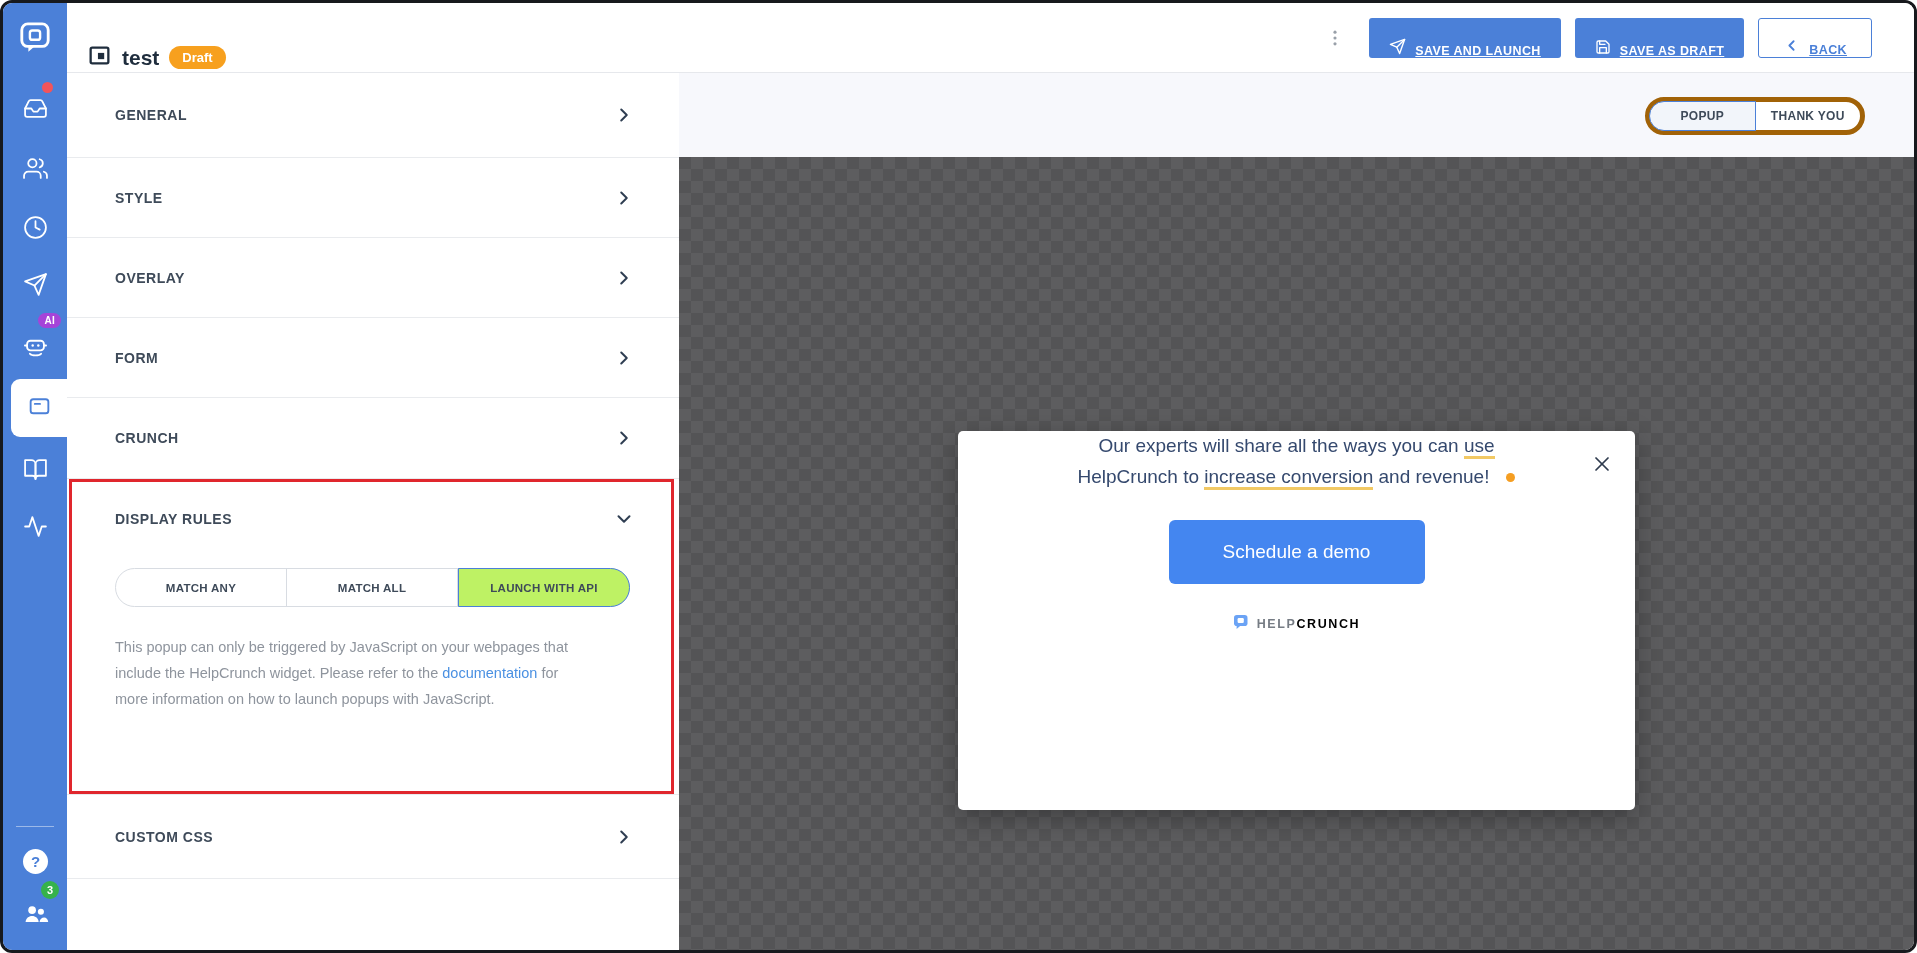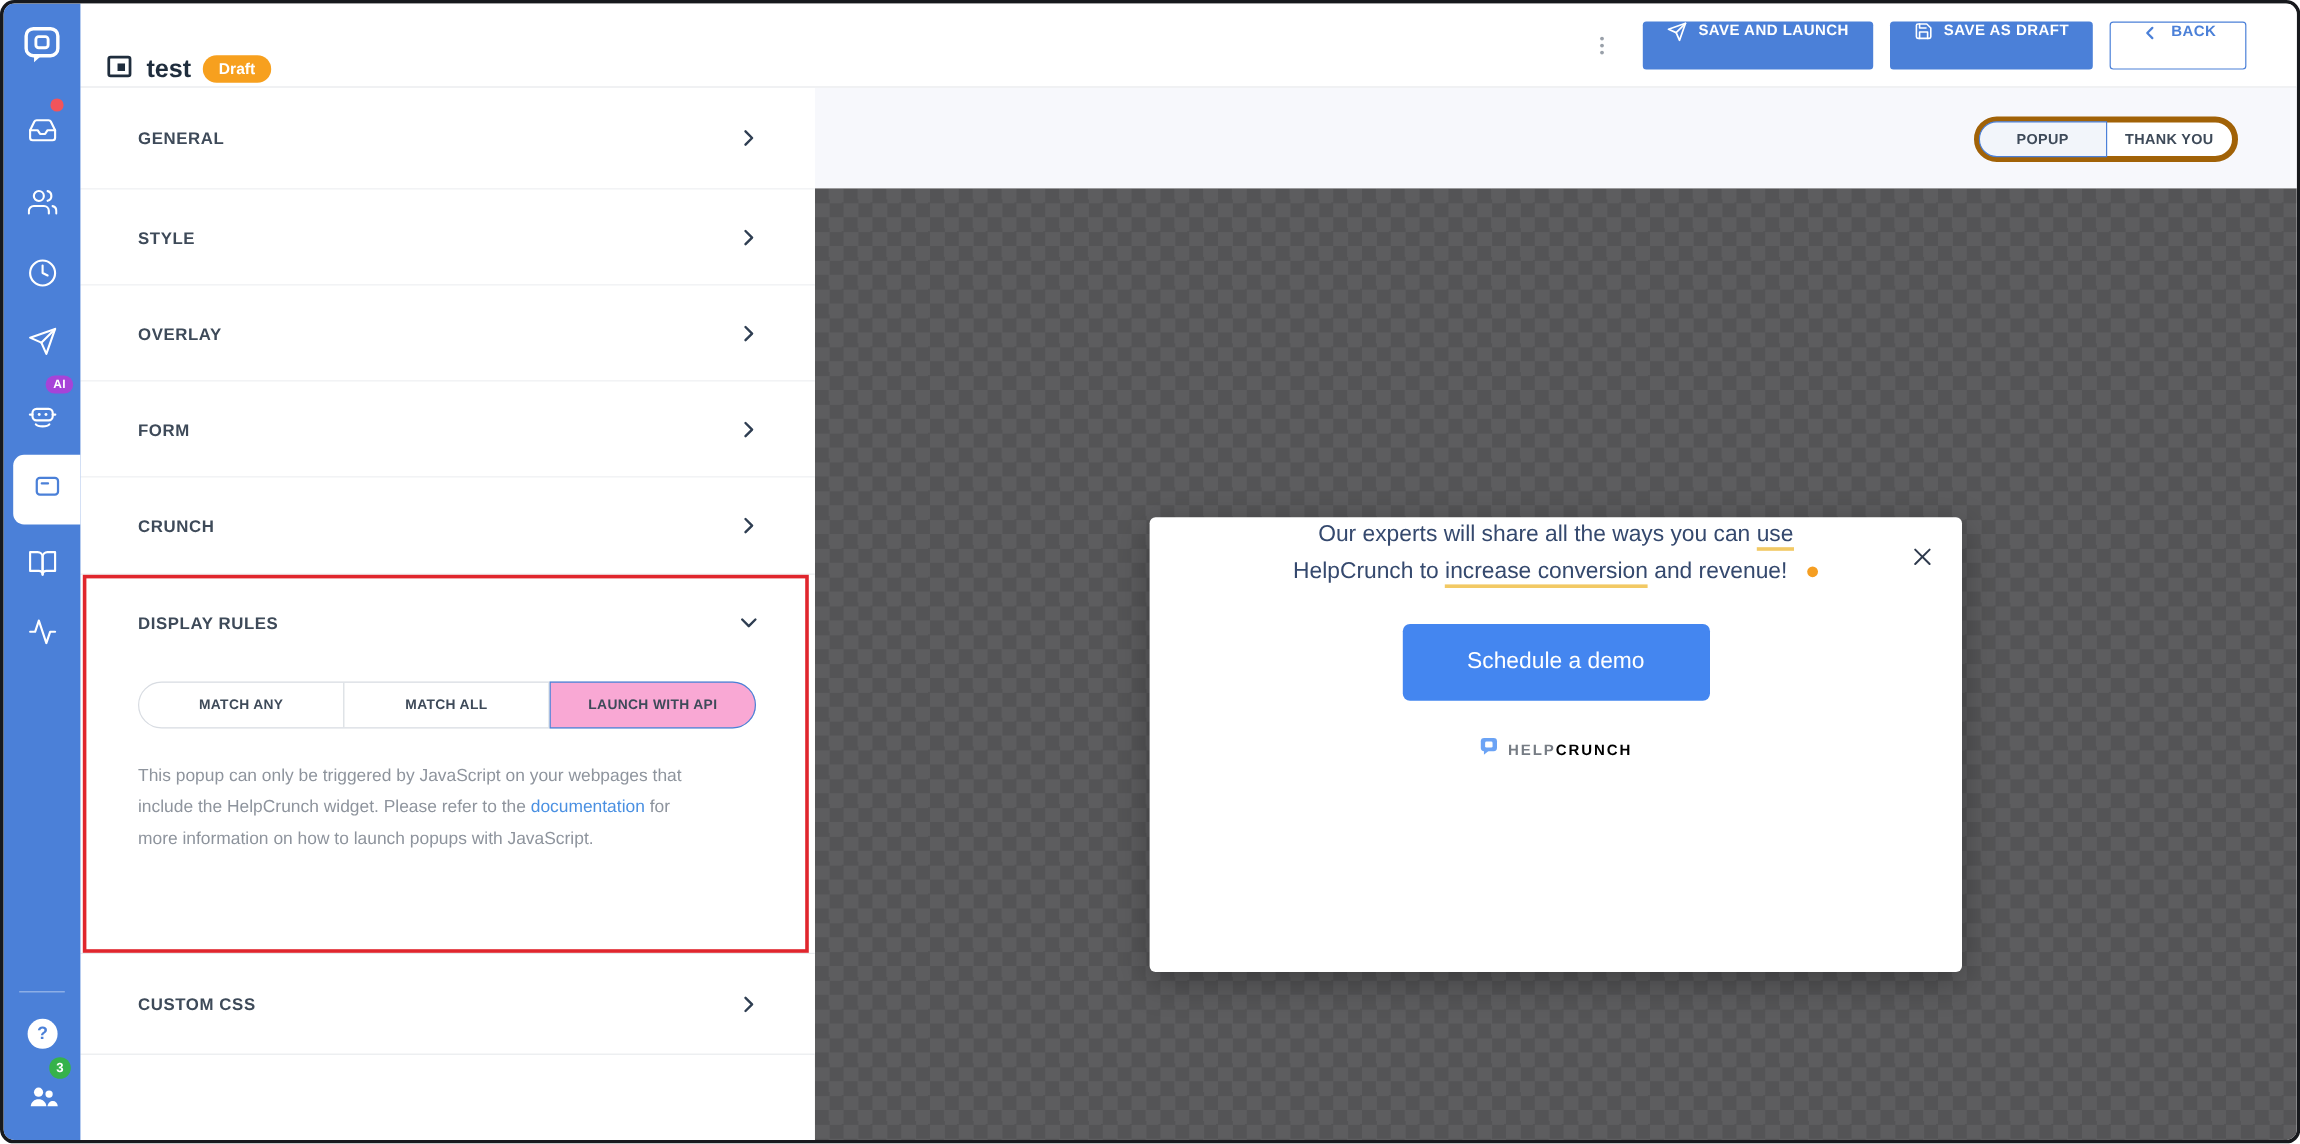--- a/index.html
+++ b/index.html
@@ -28,42 +28,42 @@
                 color:#fff; font-size:11px; font-weight:700; display:flex; align-items:center; justify-content:center; }
 
   
   .toolbar{ position:absolute; left:64px; top:0; right:0; height:70px; background:#fff; border-bottom:1px solid #e6e8ec;
             display:flex; align-items:center; padding:0 42px 0 20px; z-index:4; }
   .title-group{ display:flex; align-items:center; gap:10px;margin-top:40px; }
   .page-title{ font-size:21px; font-weight:700; color:#1f2d3d; }
   .status-badge{ background:#f7a01e; color:#fff; font-size:13px; font-weight:700; padding:4px 13px; border-radius:14px; }
   .toolbar-right{ margin-left:auto; display:flex; align-items:center; gap:14px; }
   .kebab{ margin-right:10px; cursor:pointer; display:flex; align-items:center; }
-  .btn{ height:40px; display:flex; align-items:flex-start; justify-content:center; gap:9px; border-radius:3px;
-        font-size:12.5px; font-weight:700; letter-spacing:.4px; cursor:pointer; padding:0 20px; user-select:none; }
+  .btn{ height:40px; display:flex; align-items:flex-end; justify-content:center; gap:9px; border-radius:3px;
+        font-size:12.5px; font-weight:700; letter-spacing:.4px; cursor:pointer; padding:0 20px; user-select:none;text-decoration:underline; }
   .btn-primary{ background:#4b80d8; color:#fff; }
   .btn-outline{ background:#fff; color:#4b80d8; border:1px solid #4b80d8; padding:0 24px; }
 
   
   .panel{ position:absolute; left:64px; top:70px; width:612px; bottom:0; background:#fff; z-index:3; }
   .section-row{ display:flex; align-items:center; padding:0 44px 0 48px; border-bottom:1px solid #e9ebee; cursor:pointer; background:#fff; }
   .section-label{ font-size:14px; font-weight:600; letter-spacing:.5px; color:#3e4a59; }
   .section-row .chev{ margin-left:auto; display:flex; }
   .h85{height:85px;} .h80{height:80px;} .h81{height:81px;} .h84{height:84px;gap:32px;}
 
   .dr-section{ position:relative; height:316px; border-bottom:1px solid #e9ebee; background:#fff; }
   .dr-header{ height:79px; display:flex; align-items:center; padding:0 44px 0 48px; cursor:pointer; }
   .dr-header .chev{ margin-left:auto; display:flex; }
   .highlight-ring{ position:absolute; left:2px; right:5px; top:0; bottom:0; border:3px solid #e0262d; pointer-events:none; z-index:2; }
 
   .seg-control{ margin:10px 0 0 48px; width:515px; height:39px; display:flex; border:1px solid #d8dce2; border-radius:20px; background:#fff; }
   .seg{ flex:1; display:flex; align-items:center; justify-content:center; font-size:11.5px; font-weight:700;
         letter-spacing:.3px; color:#3e4a59; border-right:1px solid #d8dce2; cursor:pointer; }
   .seg:last-child{ border-right:none; }
-  .seg.selected{ background:#f9a8d4; border:1px solid #4b80d8; border-radius:0 20px 20px 0; margin:-1px -1px -1px 0; }
+  .seg.selected{ background:#bef264; border:1px solid #4b80d8; border-radius:0 20px 20px 0; margin:-1px -1px -1px 0; }
 
   .dr-text{ margin:27px 0 0 48px; width:468px; font-size:14.5px; line-height:1.8; color:#8e949d; }
   .dr-text a{ color:#4a90e2; text-decoration:none; cursor:pointer; }
 
   
   .preview{ position:absolute; left:676px; top:70px; right:0; bottom:0; }
   .preview-topbar{ position:absolute; left:0; right:0; top:0; height:84px; background:#f7f8fc; }
   .view-pill{ position:absolute; right:49px; top:24px; width:220px; height:38px; display:flex; border-radius:19px; background:#fff;
               border:5px solid #a16207; }
   .view-tab{ flex:1; display:flex; align-items:center; justify-content:center; font-size:12px; font-weight:700;

